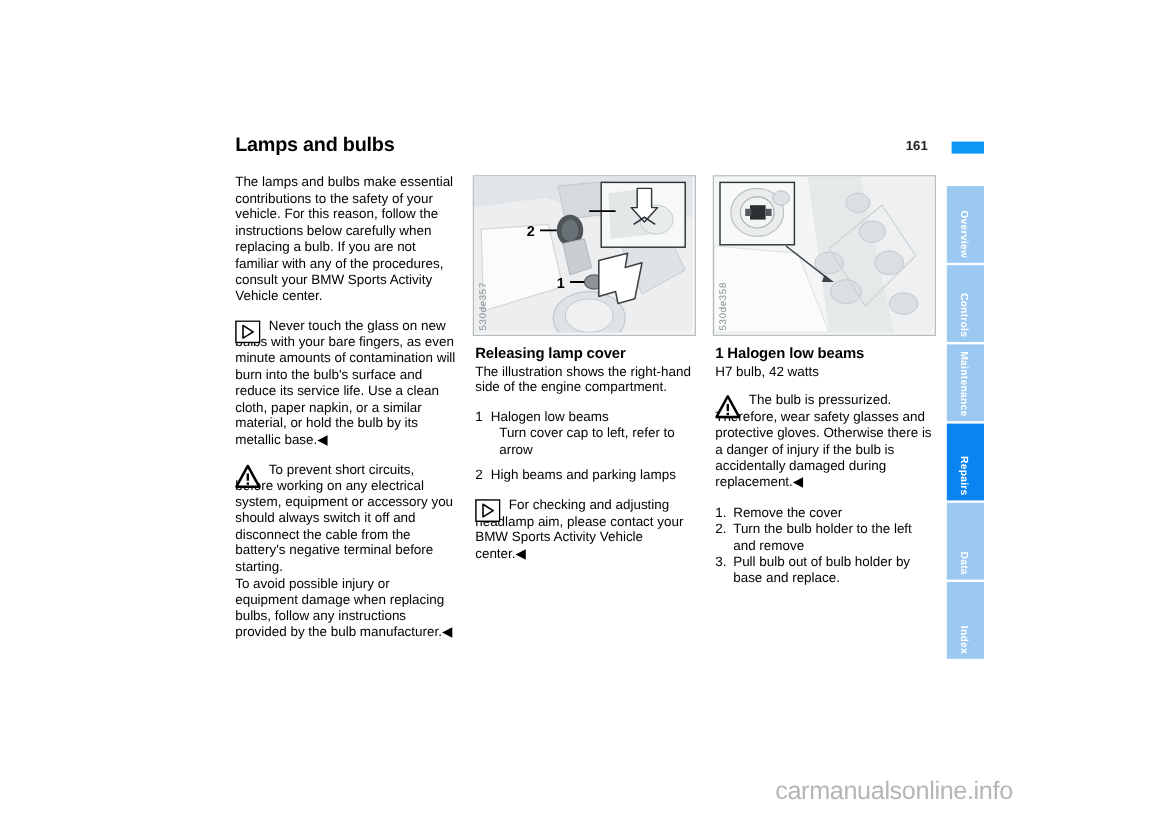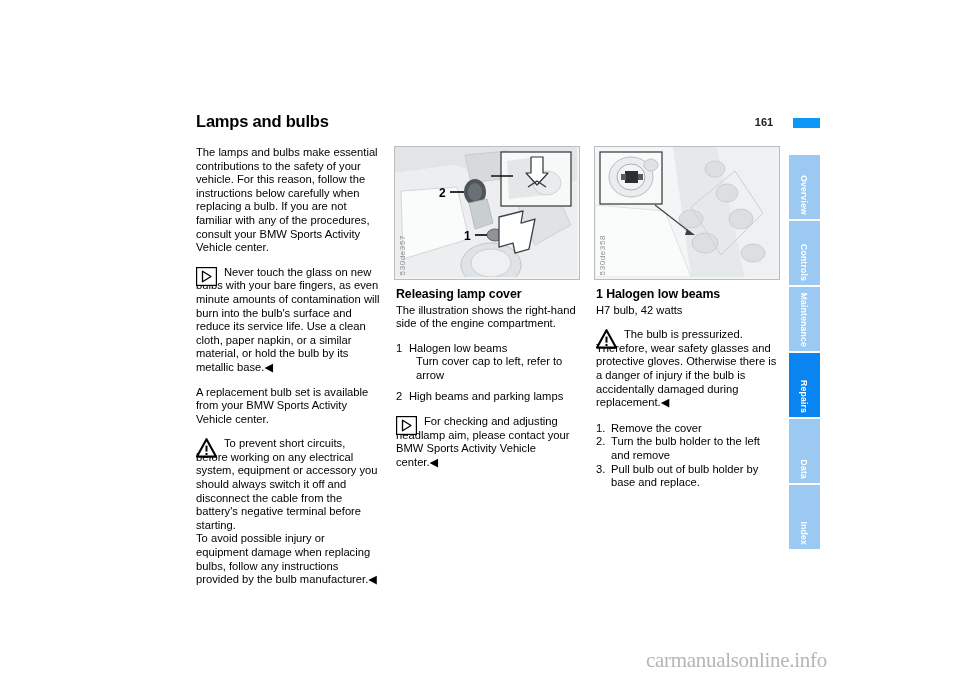--- a/index.html
+++ b/index.html
@@ -177,21 +177,21 @@
   .tab.active .tablabel { color: #ffffff; }
 
   
   #watermark {
     position: absolute;
     left: 646px;
     top: 648px;
     font-size: 21px;
     color: #b5b5b5;
     letter-spacing: -0.3px;
-    font-family: Liberation Serif, serif;
+    font-family: Liberation Sans, sans-serif;
   }
 </style>
 </head>
 <body>
 
 <div class="page">
 
   <div id="page-title">Lamps and bulbs</div>
   <div id="page-number">161</div>
   <div id="page-number-bar"></div>
@@ -203,21 +203,20 @@
     <div class="notice">
       <span class="notice-icon">
         <svg width="21" height="19" viewBox="0 0 21 19">
           <rect x="0.5" y="0.5" width="20" height="18" fill="#ffffff" stroke="#000000" stroke-width="1.4"></rect>
           <path d="M6.5 4.2 L15 9.5 L6.5 14.8 Z" fill="#ffffff" stroke="#000000" stroke-width="1.3" stroke-linejoin="round"></path>
         </svg>
       </span>
       <div class="noticetext">Never touch the glass on new bulbs with your bare fingers, as even minute amounts of contamination will burn into the bulb's surface and reduce its service life. Use a clean cloth, paper napkin, or a similar material, or hold the bulb by its metallic base.◀</div>
     </div>
 
-    <p class="para">A replacement bulb set is available from your BMW Sports Activity Vehicle center.</p>
 
     <div class="notice">
       <span class="notice-icon">
         <svg width="21" height="20" viewBox="0 0 21 20">
           <path d="M10.5 1.2 L20 18.6 L1 18.6 Z" fill="#ffffff" stroke="#000000" stroke-width="2.1" stroke-linejoin="round"></path>
           <rect x="9.5" y="7.6" width="2" height="6" fill="#000000"></rect>
           <rect x="9.5" y="15" width="2" height="2" fill="#000000"></rect>
         </svg>
       </span>
       <div class="noticetext" style="white-space:pre-line">To prevent short circuits, before working on any electrical system, equipment or accessory you should always switch it off and disconnect the cable from the battery's negative terminal before starting.

